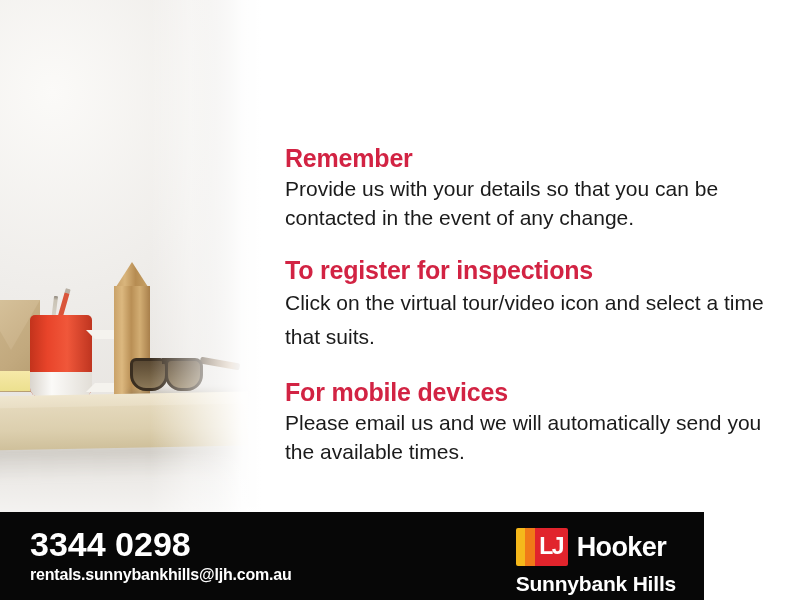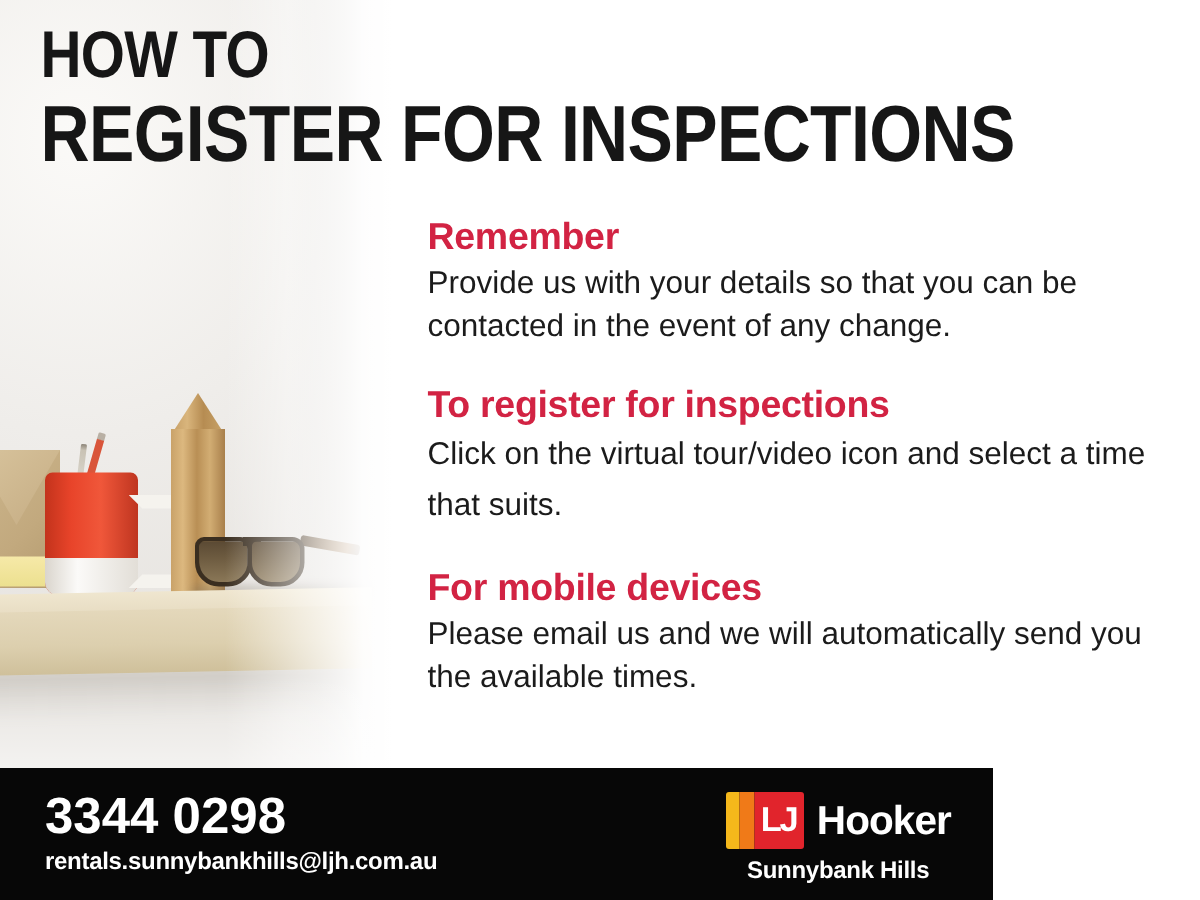--- a/index.html
+++ b/index.html
@@ -282,20 +282,21 @@
 
   
   .footer {
     position: absolute;
     left: 0;
     bottom: 0;
     width: 662px;
     height: 88px;
     background: #070707;
     z-index: 6;
+    padding-left: 42px;
   }
   .footer-left {
     position: absolute;
     left: 30px;
     top: 14px;
   }
   .phone {
     font-family: "Liberation Sans Narrow", "Liberation Sans", sans-serif;
     font-weight: bold;
     font-size: 34px;
@@ -364,21 +365,21 @@
   .logo-word {
     font-family: "Liberation Sans", sans-serif;
     font-weight: bold;
     font-size: 27px;
     color: #ffffff;
     letter-spacing: -0.6px;
   }
   .logo-office {
     font-family: "Liberation Sans", sans-serif;
     font-weight: bold;
-    font-size: 16px;
+    font-size: 21px;
     color: #ffffff;
     letter-spacing: -0.2px;
     margin-top: 6px;
     text-align: center;
   }
 </style>
 </head>
 <body>
 
 <div class="poster">
@@ -407,24 +408,20 @@
     <div class="sg-lens-r"></div>
 
     <div class="shelf-shadow"></div>
     <div class="shelf-top"></div>
     <div class="shelf-front"></div>
 
     <div class="photo-fade"></div>
     <div class="photo-fade-bottom"></div>
   </div>
 
-  <div class="headline">
-    <div class="headline-small">HOW TO</div>
-    <div class="headline-big">REGISTER FOR INSPECTIONS</div>
-  </div>
 
   <div class="content">
 
     <div class="block">
       <p class="block-title">Remember</p>
       <p class="block-text">Provide us with your details so that you can be contacted in the event of any change.</p>
     </div>
 
     <div class="block">
       <p class="block-title">To register for inspections</p>

